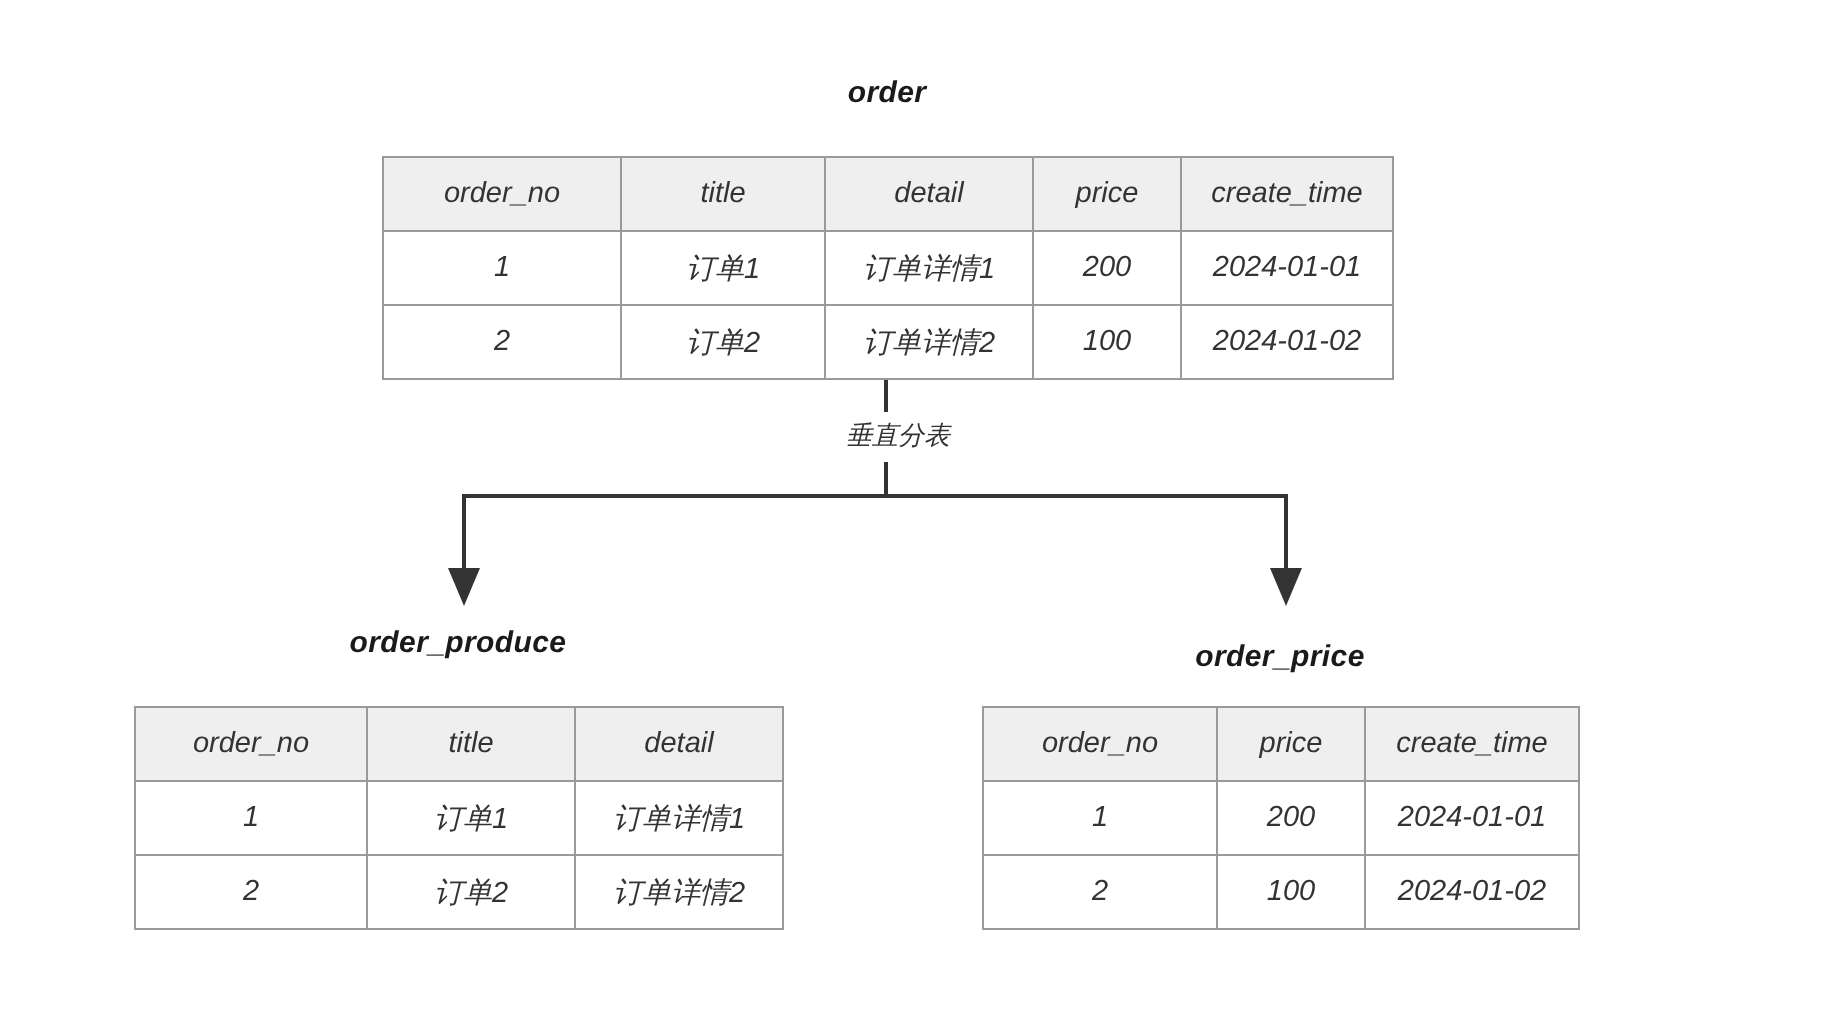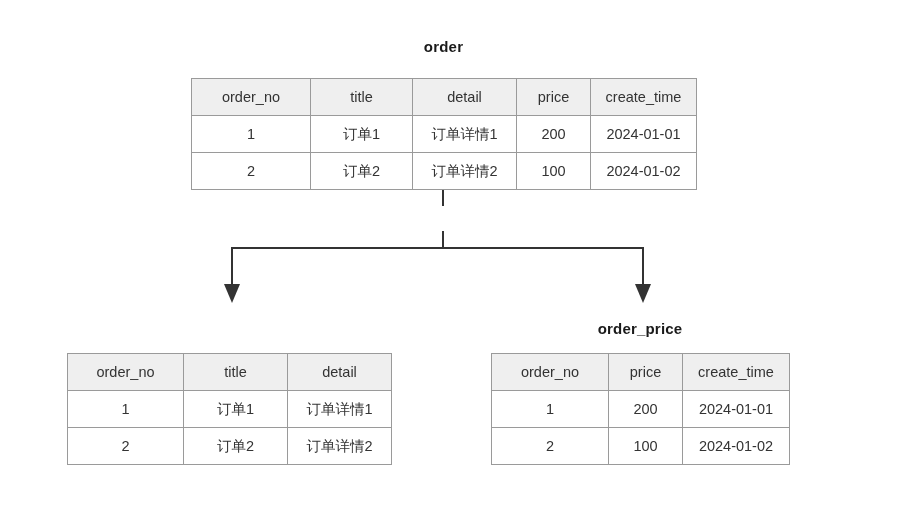--- a/index.html
+++ b/index.html
@@ -11,20 +11,21 @@
     height: 517px;
     background: #ffffff;
     font-family: "Liberation Sans", "DejaVu Sans", sans-serif;
     color: #333333;
     overflow: hidden;
   }
   #canvas {
     position: relative;
     width: 918px;
     height: 415px;
+    font-style: italic;
   }
 
   
   .tbl-title {
     position: absolute;
     font-size: 15px;
     font-weight: bold;
     color: #1a1a1a;
     text-align: center;
     letter-spacing: 0.2px;
@@ -124,21 +125,23 @@
 
     <line x1="231" y1="248" x2="644" y2="248" stroke="#333333" stroke-width="2"></line>
 
     <line x1="232" y1="248" x2="232" y2="288" stroke="#333333" stroke-width="2"></line>
     <polygon points="232,303 224,284 240,284" fill="#333333"></polygon>
 
     <line x1="643" y1="248" x2="643" y2="288" stroke="#333333" stroke-width="2"></line>
     <polygon points="643,303 635,284 651,284" fill="#333333"></polygon>
   </svg>
 
+  <div class="conn-label" style="left:393px; top:208px; width:100px;">垂直分表</div>
 
+  <div class="tbl-title" style="left:67px; top:313px; width:324px;">order_produce</div>
 
   <table class="db-table" id="tbl-order-produce" style="left:67px; top:353px; width:324px;">
     <colgroup>
       <col style="width:116px">
         <col style="width:104px">
         <col style="width:104px">
     </colgroup>
     <thead>
       <tr>
         <td>order_no</td>

